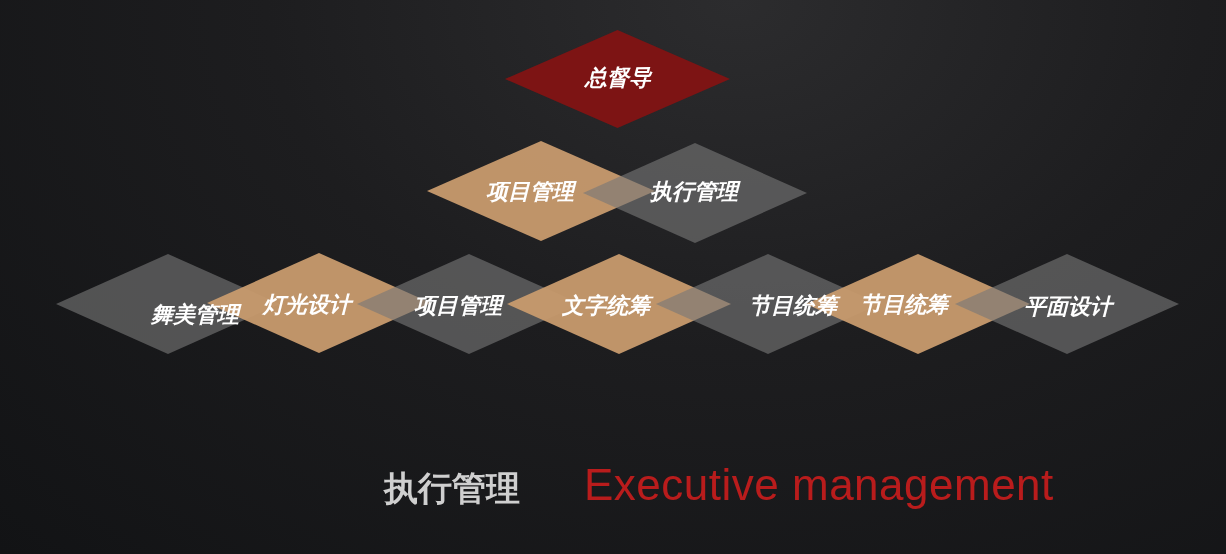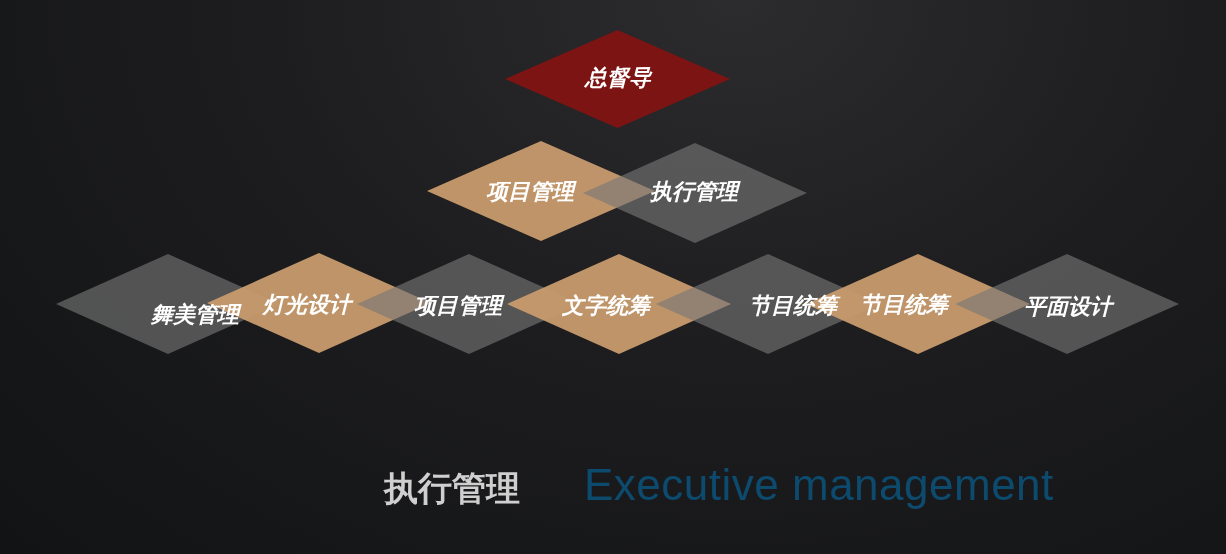--- a/index.html
+++ b/index.html
@@ -19,21 +19,21 @@
   .grey  { background:rgba(120,120,120,0.62); }
   .labels-layer { position:absolute; left:0; top:0; width:989px; height:554px; pointer-events:none;font-style:italic; }
   .lbl {
     position:absolute; color:#fff; font-weight:bold; font-size:22px; white-space:nowrap;
     transform:translate(-50%,-50%);
   }
   .footer-cn {
     position:absolute; left:384px; top:466px; font-size:34px; font-weight:bold; color:#cfcfcf;
   }
   .footer-en {
-    position:absolute; left:584px; top:460px; font-size:44px; color:#0c4a6e;
+    position:absolute; left:584px; top:460px; font-size:44px; color:#b91c1c;
     font-family: "Liberation Sans", sans-serif; letter-spacing:0.5px;
   }
 </style>
 </head>
 <body>
 
 <div class="diagram">
 
   <div class="diamond red" style="left:505px; top:30px; width:225px; height:98px;"></div>
 

